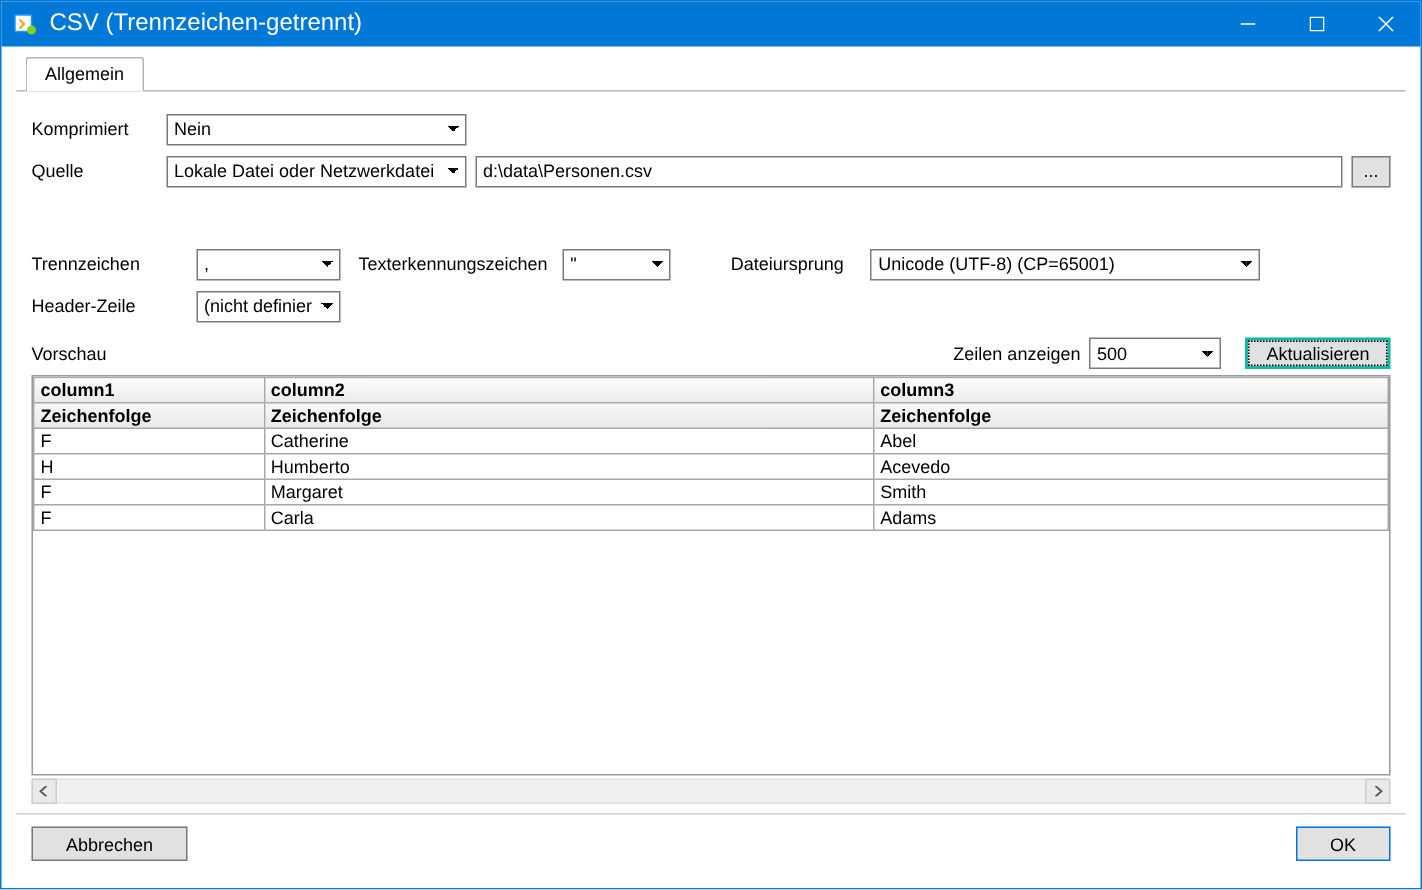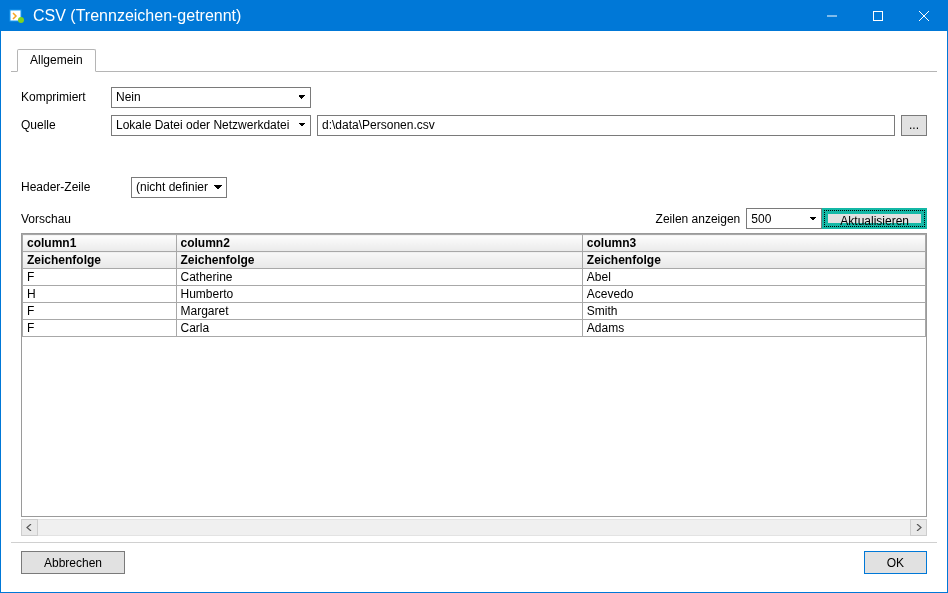--- a/index.html
+++ b/index.html
@@ -38,21 +38,21 @@
   .win-controls { display: flex; height: 100%; }
   .win-btn {
     width: 46px; height: 100%;
     display: flex; align-items: center; justify-content: center;
     color: #fff;
   }
 
   .client {
     flex: 1;
     display: flex; flex-direction: column;
-    padding: 17px 10px 10px 10px;
+    padding: 6px 10px 10px 10px;
   }
 
   .tabstrip {
     display: flex;
     align-items: flex-end;
     padding-left: 6px;
     position: relative;
     height: 24px;
   }
   .tabstrip::after {
@@ -135,21 +135,21 @@
     height: 21px;
     border: 1px solid #7a7a7a;
     background: #e1e1e1;
     font-family: inherit;
     font-size: 12px;
     padding: 0 12px;
   }
   .btn.focus-rect {
     outline: 1px dotted #000;
     outline-offset: -3px;
-    border: 6px solid #14b8a6;
+    border: 2px solid #14b8a6;
   }
 
   .table-wrap {
     flex: 1;
     margin: 0 10px;
     border: 1px solid #9a9a9a;
     overflow: auto;
     position: relative;
     background: #fff;
   }
@@ -270,32 +270,48 @@
         </select>
         <input class="text-input" style="flex: 1 1 0%; margin-left: 6px;" value="d:\data\Personen.csv">
         <button class="browse-btn">...</button>
       </div>
     </div>
 
     <div style="height:28px"></div>
 
     <div class="row2-area">
       <div class="row2">
+        <div class="lbl w110">Trennzeichen</div>
+        <select class="select" style="width:96px">
+          <option>,</option>
+        </select>
+        <div style="width:12px"></div>
+        <div class="lbl" style="margin-right:10px">Texterkennungszeichen</div>
+        <select class="select" style="width:72px">
+          <option>"</option>
+        </select>
+        <div style="width:40px"></div>
+        <div class="lbl" style="margin-right:18px">Dateiursprung</div>
+        <select class="select" style="width:260px">
+          <option>Unicode (UTF-8) (CP=65001)</option>
+        </select>
+      </div>
+      <div class="row2">
         <div class="lbl w110">Header-Zeile</div>
         <select class="select" style="width:96px">
           <option>(nicht definiert)</option>
         </select>
       </div>
     </div>
 
     <div class="preview-header">
       <div class="lbl">Vorschau</div>
       <div class="spacer"></div>
       <div class="lbl" style="margin-right:6px">Zeilen anzeigen</div>
-      <select class="select" style="width:76px; margin-right:0">
+      <select class="select" style="width:88px; margin-right:16px">
         <option>500</option>
       </select>
       <button class="btn focus-rect">Aktualisieren</button>
     </div>
 
     <div class="table-wrap">
       <table class="preview">
         <colgroup>
             <col class="c1">
             <col class="c2">

